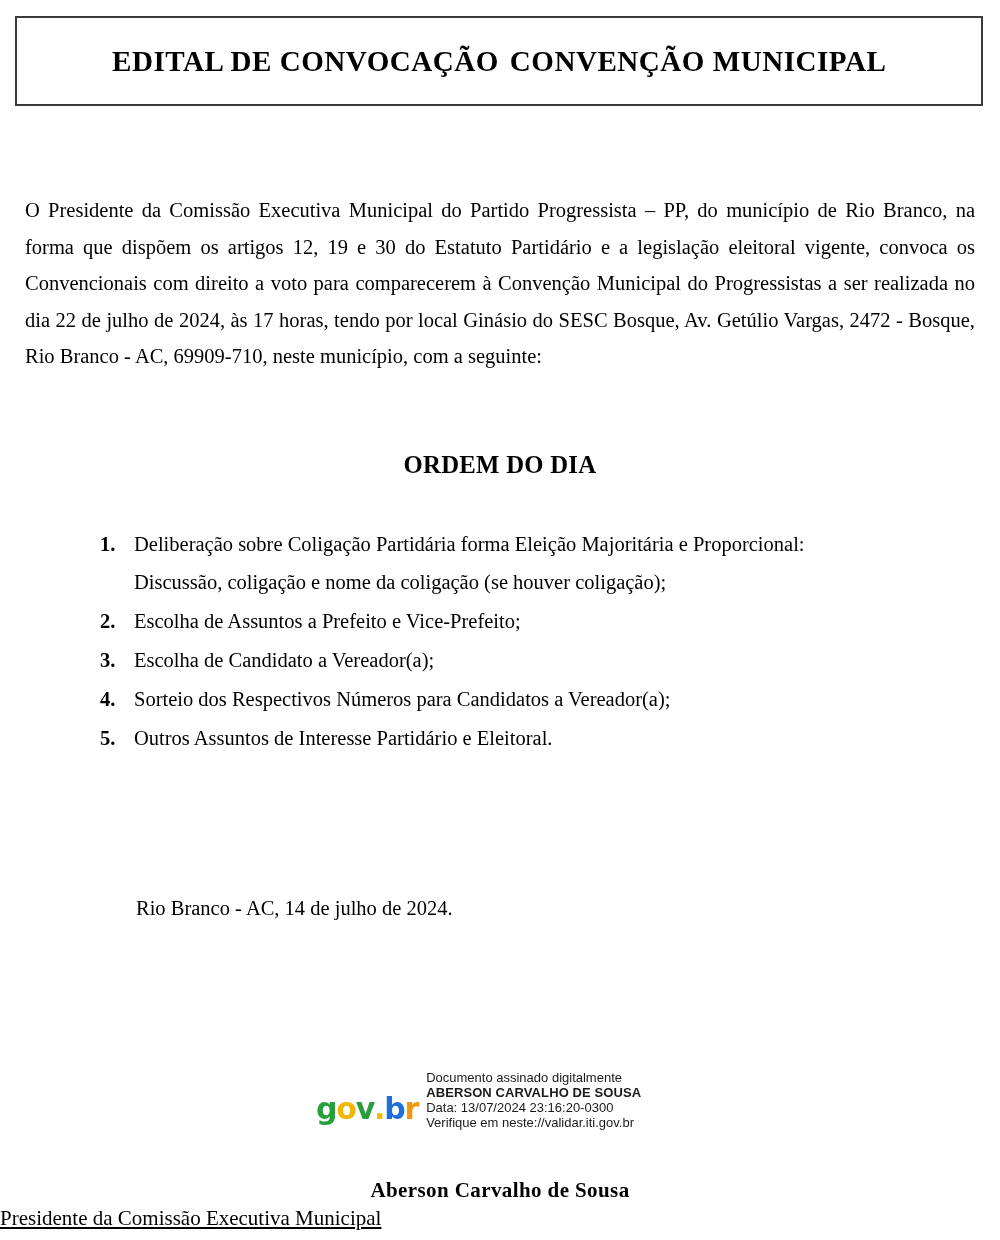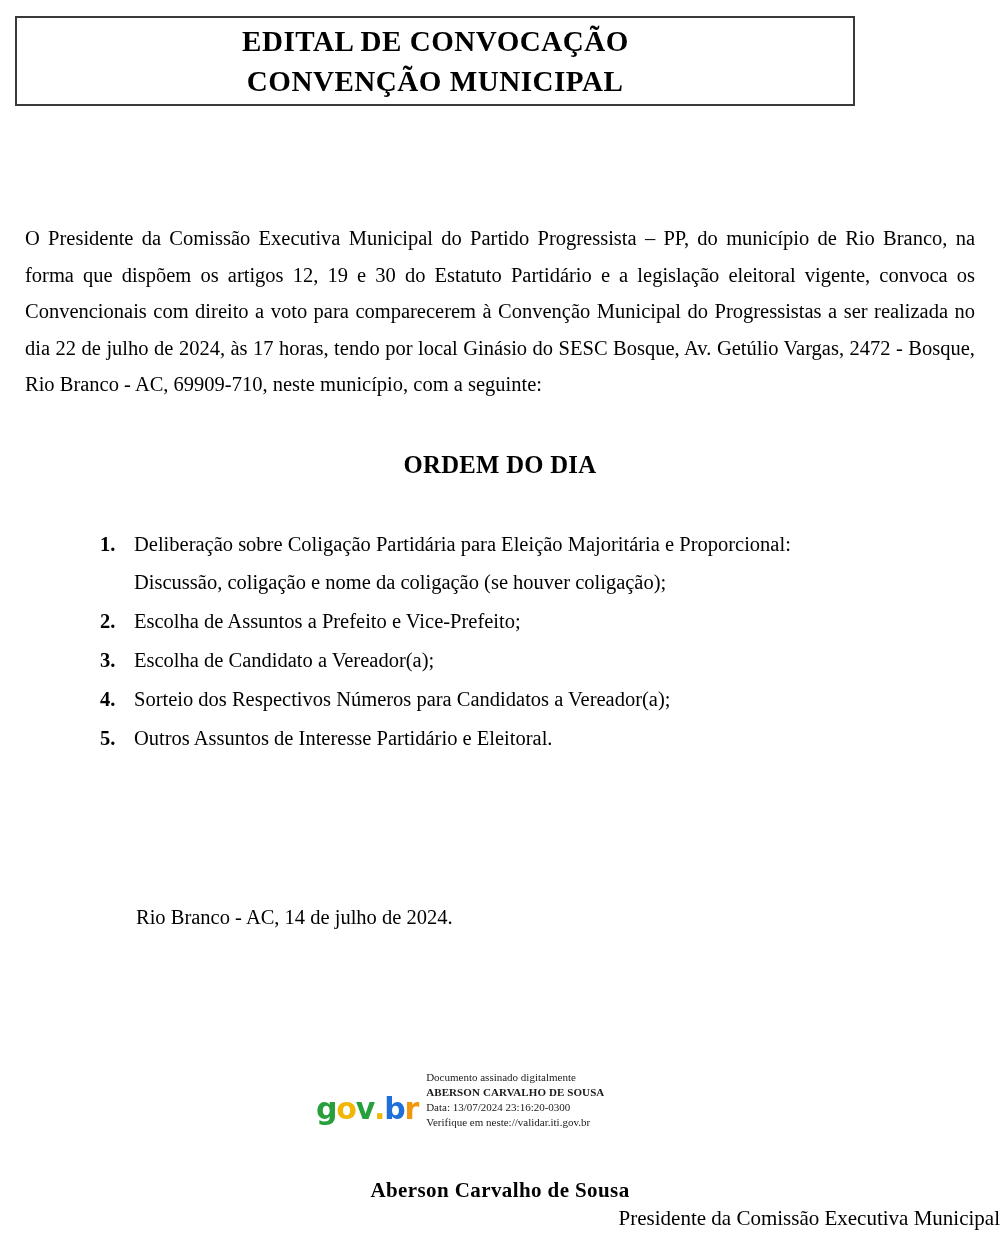--- a/index.html
+++ b/index.html
@@ -14,45 +14,45 @@
     font-family: "Liberation Serif", "DejaVu Serif", serif;
     color: #000000;
     overflow: hidden;
   }
 
   
   .title-box {
     position: absolute;
     left: 15px;
     top: 16px;
-    width: 840px;
+    width: 968px;
     height: 90px;
     box-sizing: border-box;
     border: 2px solid #3a3a3a;
     display: flex;
-    flex-direction: column;
+    flex-direction: row;
     align-items: center;
     justify-content: center;
   }
   .title-line {
     font-family: "Liberation Serif", "DejaVu Serif", serif;
     font-weight: bold;
     font-size: 30px;
     letter-spacing: 0.5px;
     line-height: 1.34;
     text-align: center;
     white-space: nowrap;
     transform: scaleX(0.97);
   }
 
   
   .body-text {
     position: absolute;
     left: 25px;
-    top: 220px;
+    top: 192px;
     width: 950px;
     font-size: 20.5px;
     line-height: 36.5px;
     text-align: justify;
     text-justify: inter-word;
   }
 
   
   .agenda-heading {
     position: absolute;
@@ -93,21 +93,20 @@
     display: block;
   }
 
   
   .place-date {
     position: absolute;
     left: 136px;
     top: 892px;
     font-size: 20.5px;
     line-height: 32px;
-    margin-top: 9px;
   }
 
   
   .signature-stamp {
     position: absolute;
     left: 316px;
     top: 1070px;
     display: flex;
     align-items: center;
     gap: 8px;
@@ -116,22 +115,22 @@
     font-family: "DejaVu Sans", "Liberation Sans", sans-serif;
     font-weight: bold;
     font-size: 30px;
     line-height: 1;
     letter-spacing: -1.2px;
     display: flex;
     align-items: baseline;
     transform: translateY(9px);
   }
   .stamp-lines {
-    font-family: Liberation Serif, serif;
-    font-size: 11px;
+    font-family: Liberation Sans, sans-serif;
+    font-size: 13px;
     line-height: 15px;
     color: #1a1a1a;
     white-space: nowrap;
   }
   .stamp-lines .strong {
     font-weight: bold;
     letter-spacing: 0.1px;
   }
 
   
@@ -143,41 +142,42 @@
     text-align: center;
     font-weight: bold;
     font-size: 21px;
     letter-spacing: 0.4px;
   }
   .sign-role {
     position: absolute;
     left: 0;
     top: 1206px;
     width: 1000px;
-    text-align: right;
+    text-align: left;
     font-size: 21px;
+    text-decoration: underline;
   }
 </style>
 </head>
 <body>
 
 <div class="title-box">
   <div class="title-line">EDITAL DE CONVOCAÇÃO</div>
   <div class="title-line">CONVENÇÃO MUNICIPAL</div>
 </div>
 
 <div class="body-text">O Presidente da Comissão Executiva Municipal do Partido Progressista – PP, do município de Rio Branco, na forma que dispõem os artigos 12, 19 e 30 do Estatuto Partidário e a legislação eleitoral vigente, convoca os Convencionais com direito a voto para comparecerem à Convenção Municipal do Progressistas a ser realizada no dia 22 de julho de 2024, às 17 horas, tendo por local Ginásio do SESC Bosque, Av. Getúlio Vargas, 2472 - Bosque, Rio Branco - AC, 69909-710, neste município, com a seguinte:</div>
 
 <div class="agenda-heading">ORDEM DO DIA</div>
 
 <div class="agenda-list">
   <div class="agenda-item">
     <span class="agenda-num">1.</span>
     <span class="agenda-text">
-      <span class="wrap-line">Deliberação sobre Coligação Partidária para Eleição Majoritária e Proporcional:</span>
+      <span class="wrap-line">Deliberação sobre Coligação Partidária forma Eleição Majoritária e Proporcional:</span>
       <span class="wrap-line">Discussão, coligação e nome da coligação (se houver coligação);</span>
     </span>
   </div>
   <div class="agenda-item">
     <span class="agenda-num">2.</span>
     <span class="agenda-text">Escolha de Assuntos a Prefeito e Vice-Prefeito;</span>
   </div>
   <div class="agenda-item">
     <span class="agenda-num">3.</span>
     <span class="agenda-text">Escolha de Candidato a Vereador(a);</span>

